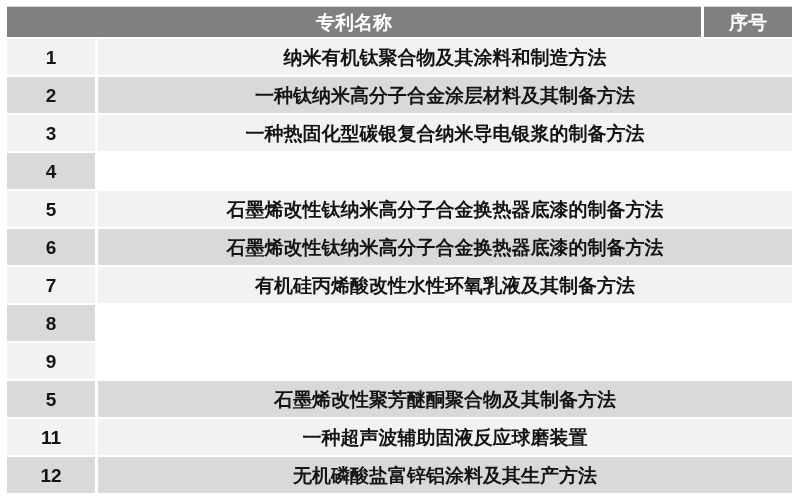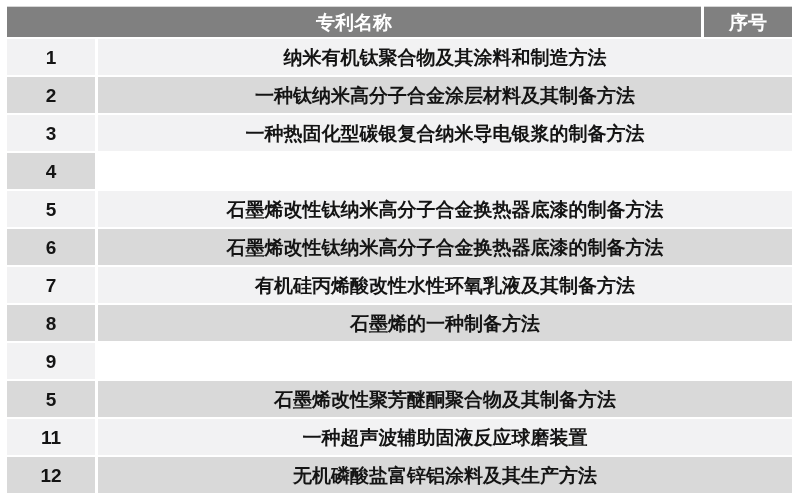--- a/index.html
+++ b/index.html
@@ -79,21 +79,20 @@
   <div class="trow data">
     <div class="cell c1">6</div>
     <div class="cell c2">石墨烯改性钛纳米高分子合金换热器底漆的制备方法</div>
   </div>
   <div class="trow data">
     <div class="cell c1">7</div>
     <div class="cell c2">有机硅丙烯酸改性水性环氧乳液及其制备方法</div>
   </div>
   <div class="trow data">
     <div class="cell c1">8</div>
-    <div class="cell c2">石墨烯的一种制备方法</div>
   </div>
   <div class="trow data">
     <div class="cell c1">9</div>
   </div>
   <div class="trow data">
     <div class="cell c1">5</div>
     <div class="cell c2">石墨烯改性聚芳醚酮聚合物及其制备方法</div>
   </div>
   <div class="trow data">
     <div class="cell c1">11</div>

